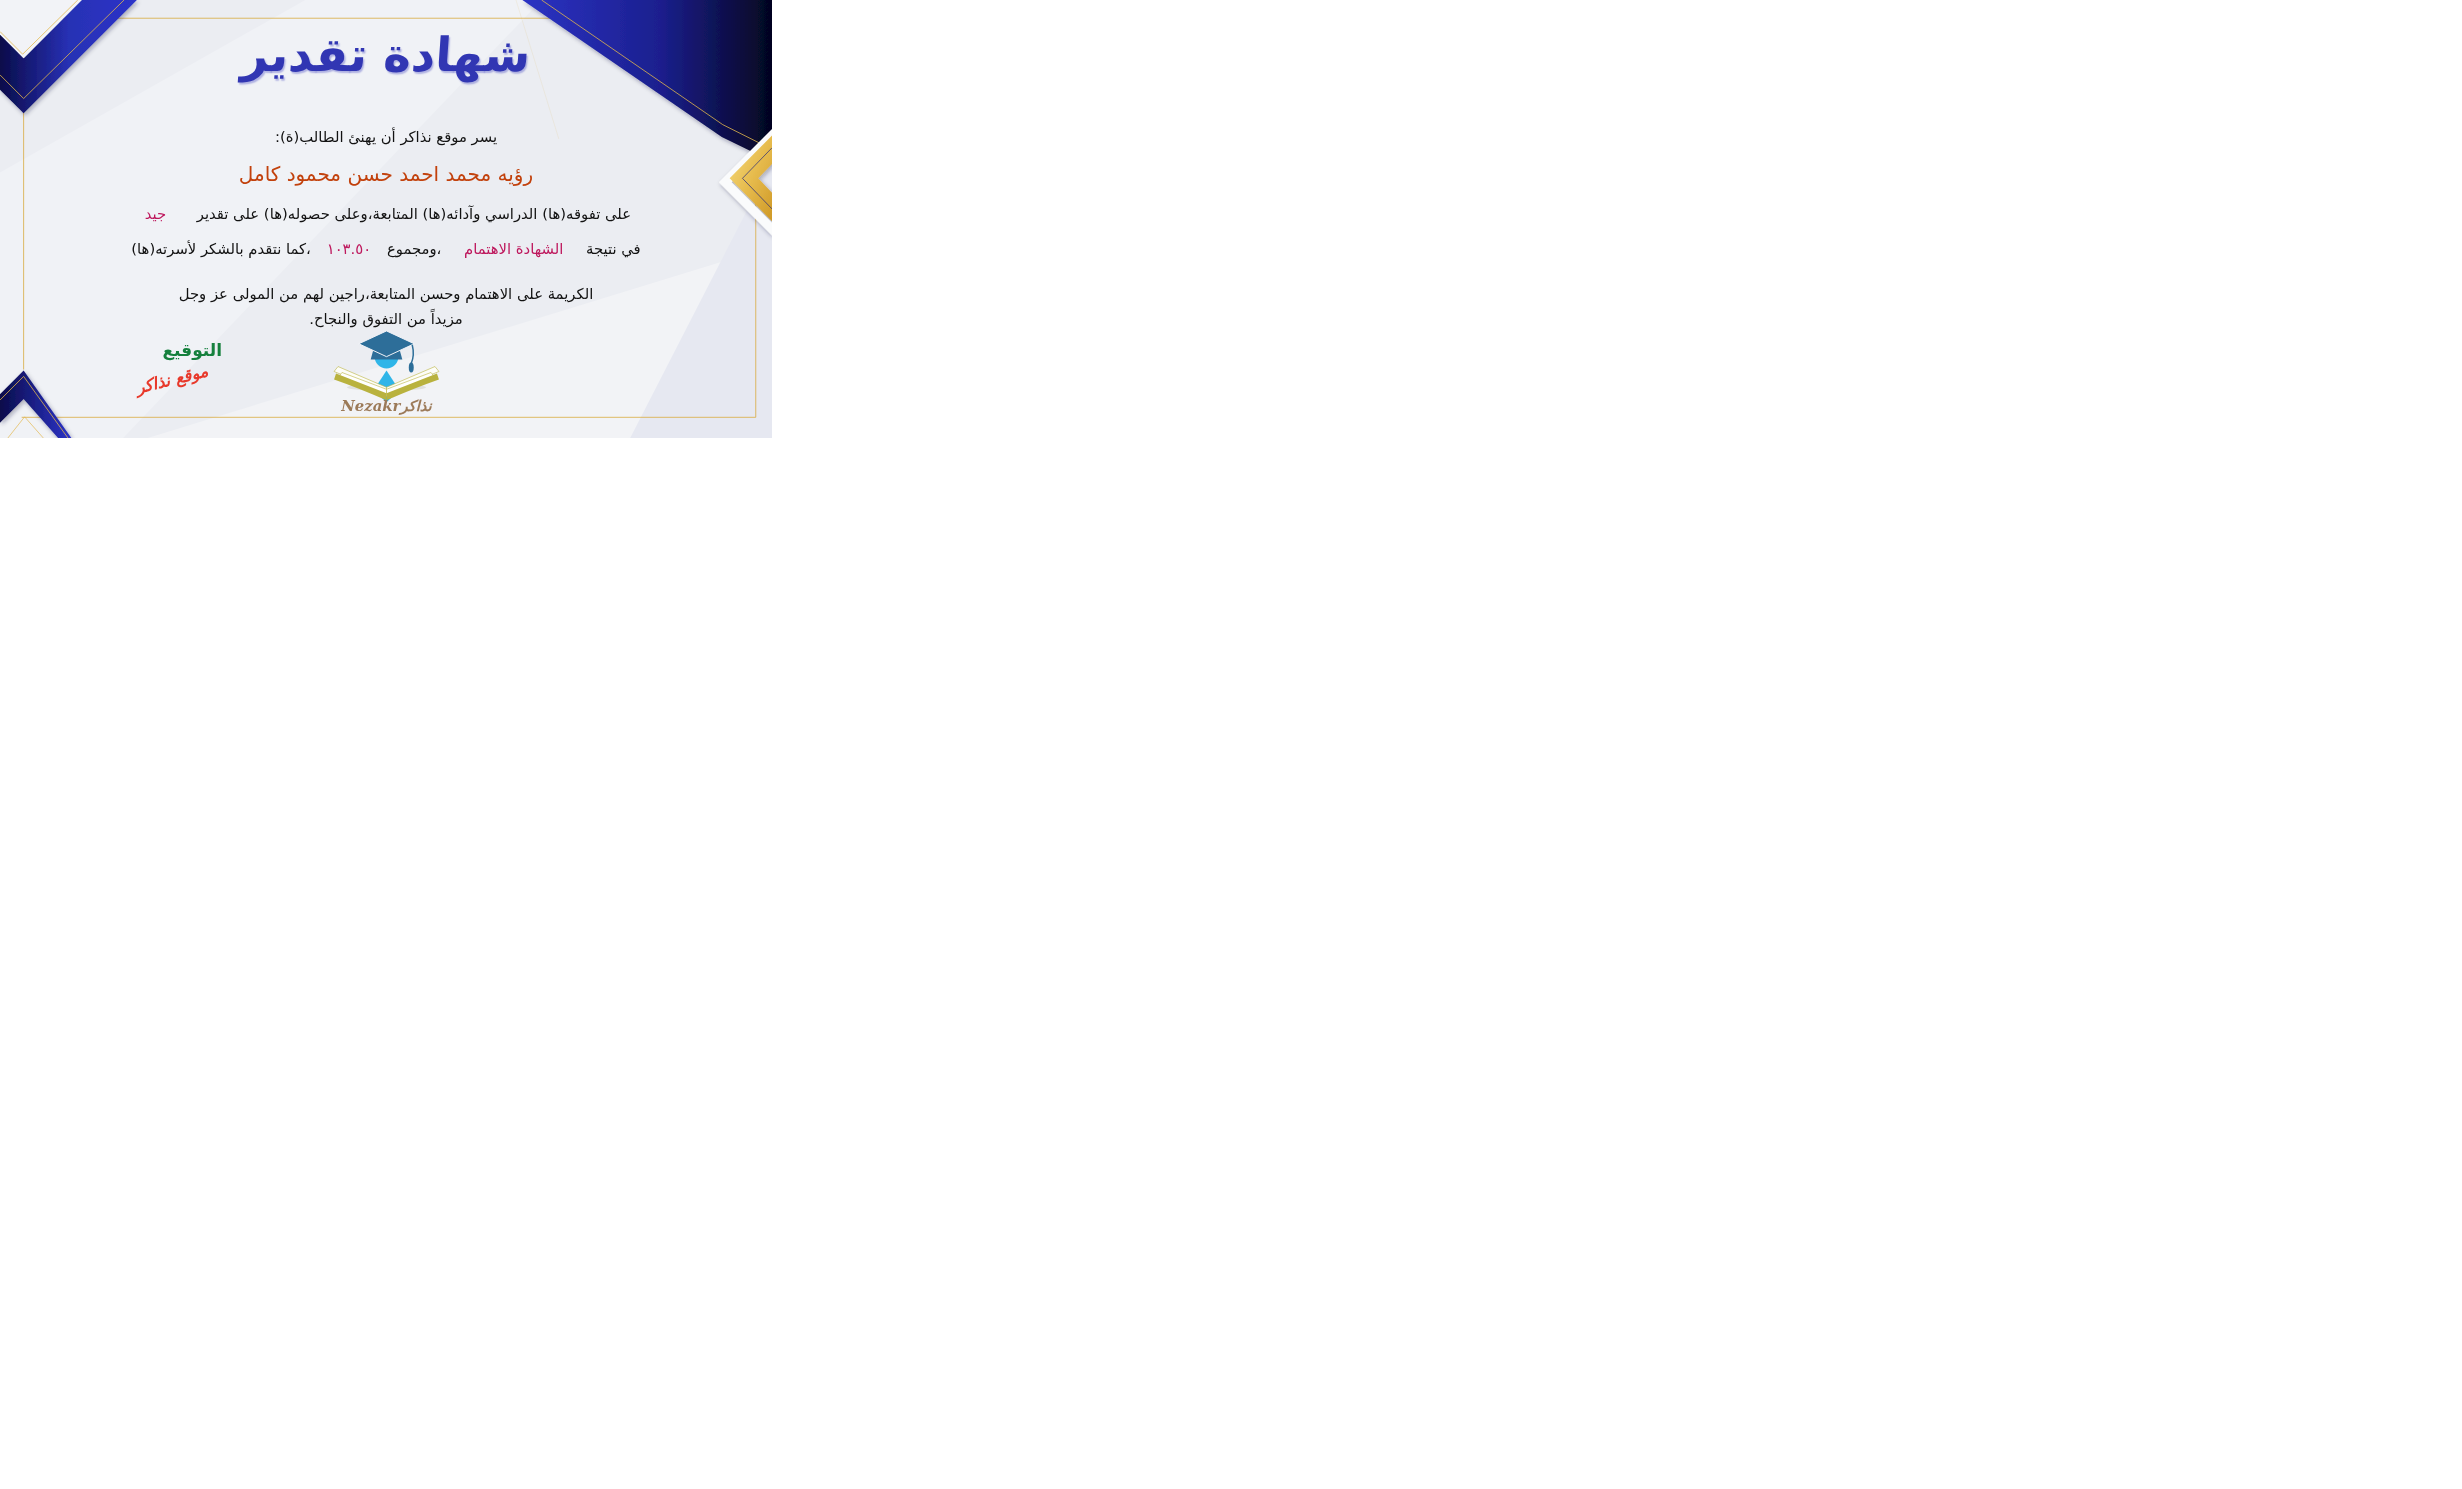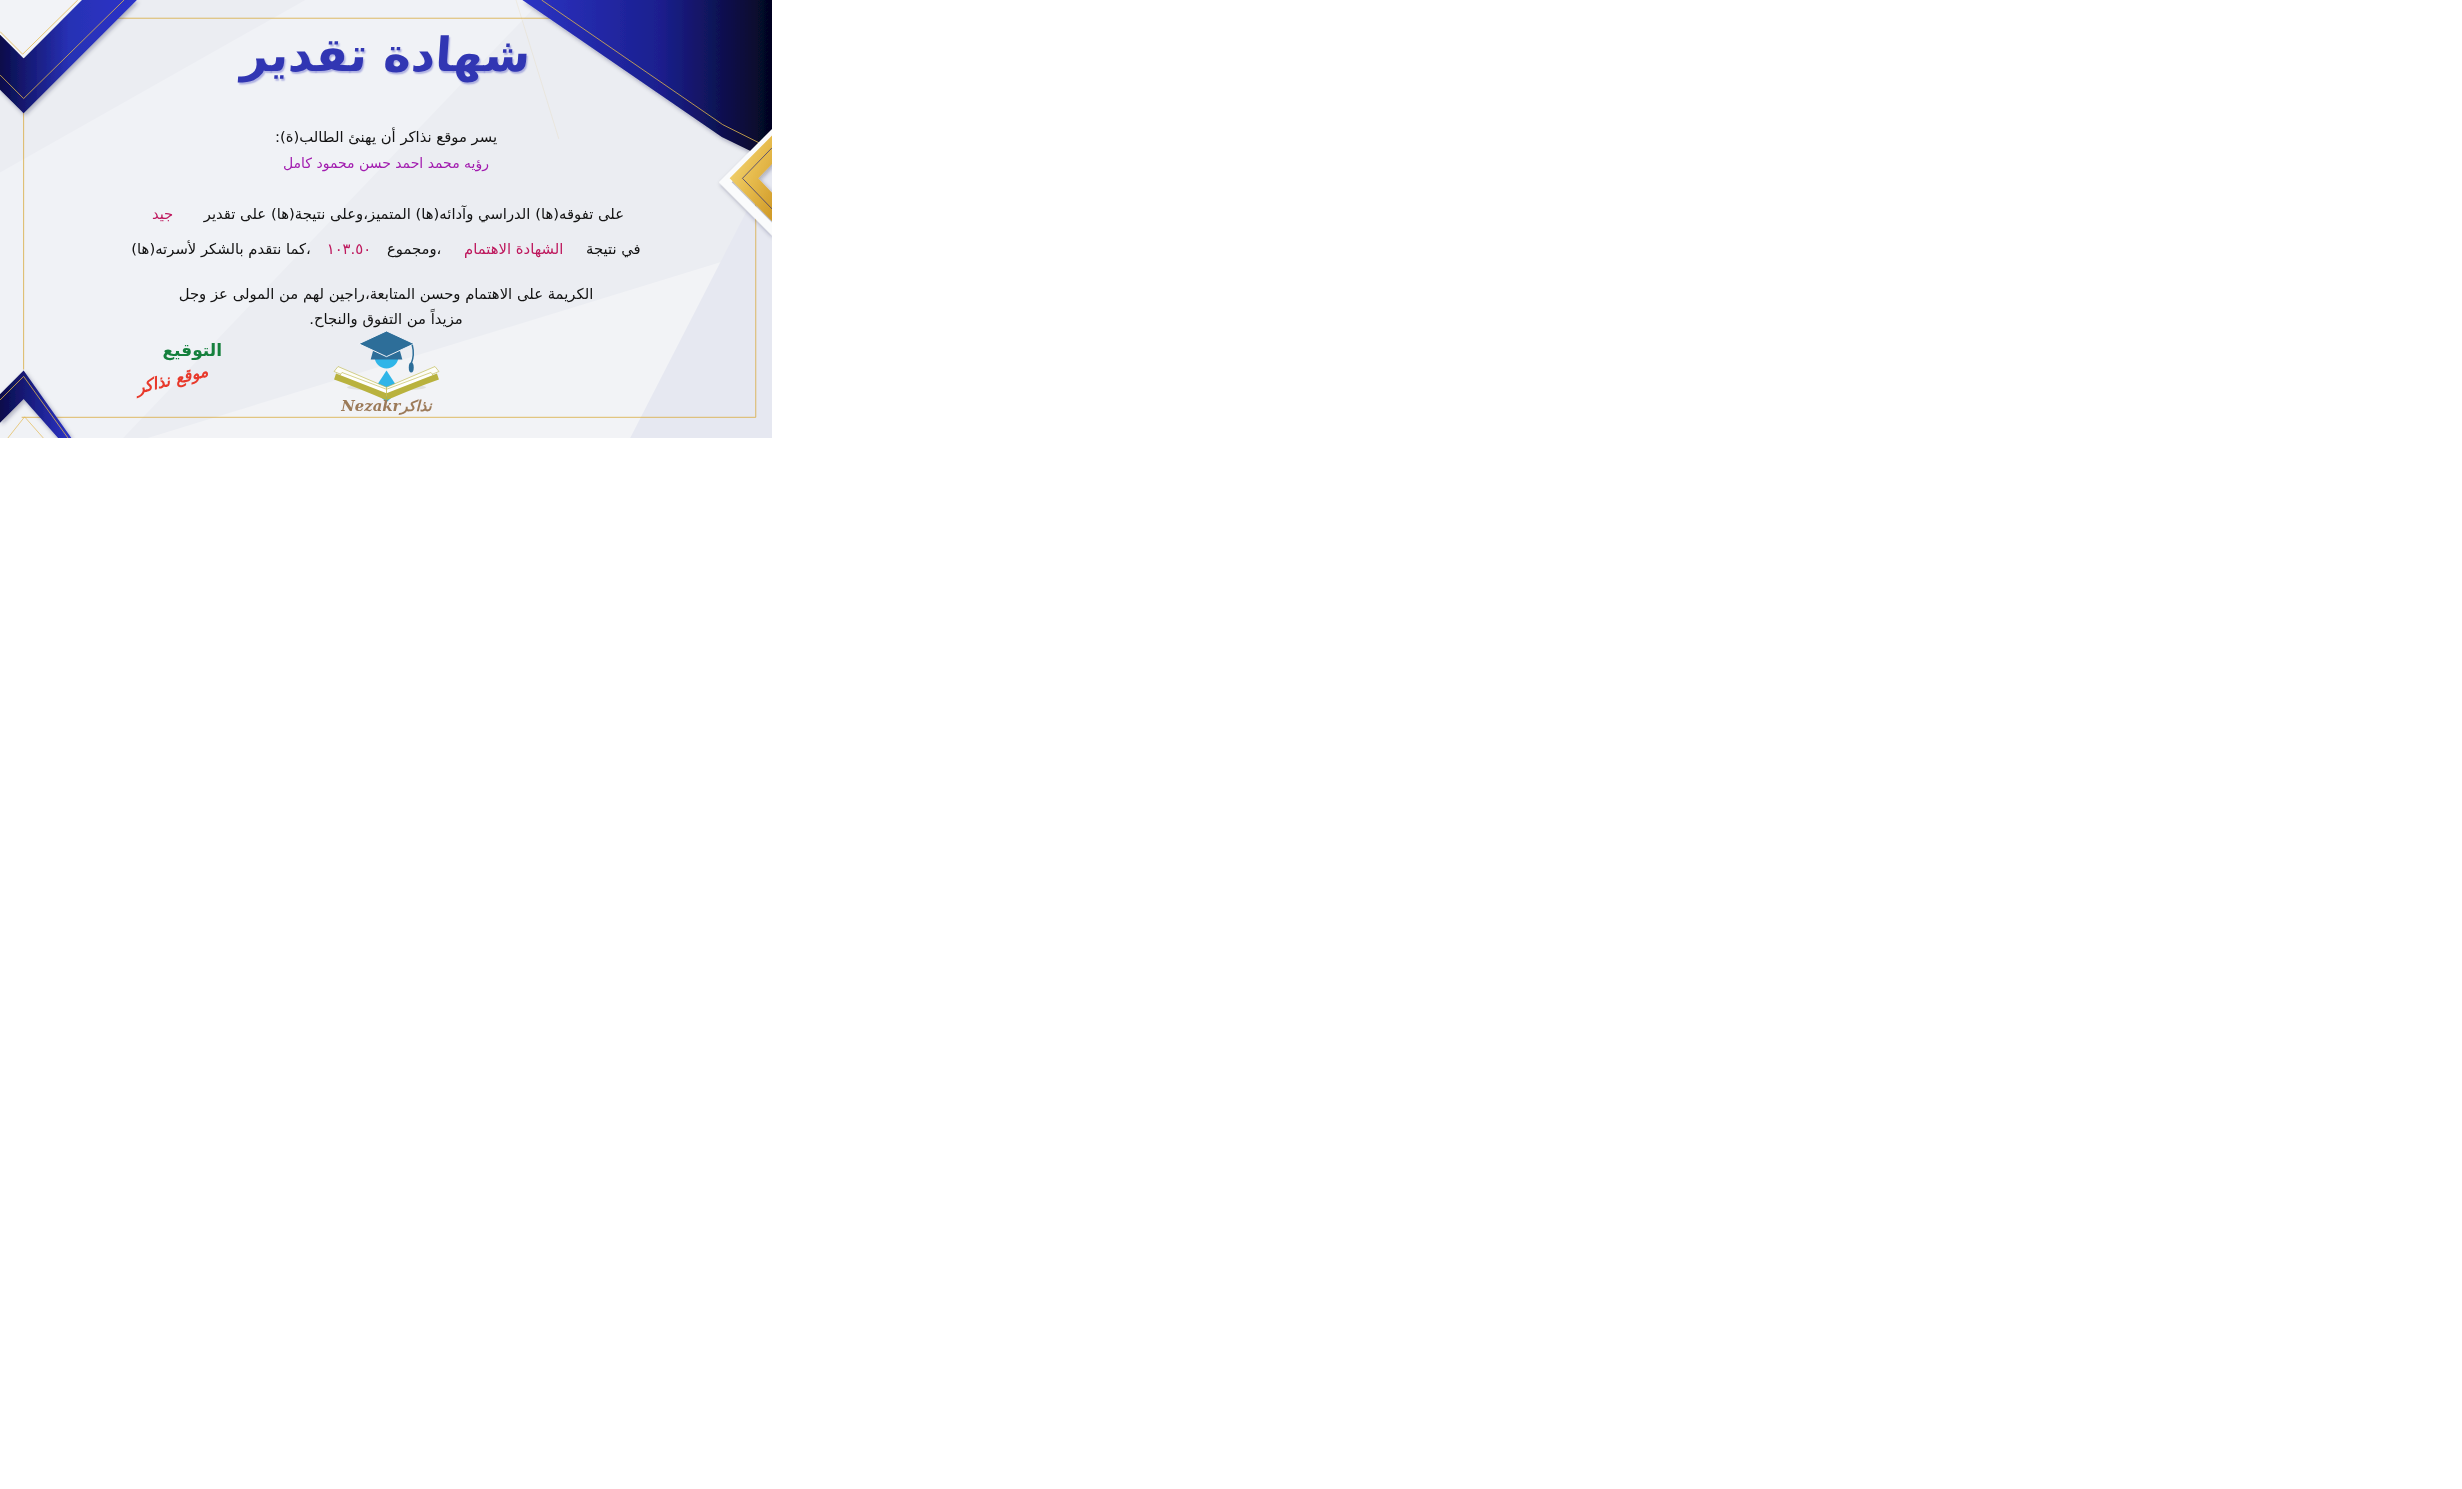--- a/index.html
+++ b/index.html
@@ -13,21 +13,21 @@
     text-align:center;direction:rtl;color:#121212;font-weight:400;
     font-size:14.8px;letter-spacing:0;white-space:nowrap;
   }
   .title{
     position:absolute;left:0;top:26.6px;width:100%;text-align:center;direction:rtl;
     font-size:47px;font-weight:700;color:#3136b3;
     text-shadow:1.5px 2px 1.5px rgba(43,47,184,.33);
     transform:skewX(-4deg);
   }
   .t1{top:128px;}
-  .t-name{top:155px;color:#a21caf;font-size:14px;}
+  .t-name{top:162px;color:#c2410c;font-size:20px;}
   .t3{top:205px;}
   .t4{top:240px;}
   .t5{top:285px;}
   .t6{top:310px;}
   .red{color:#be185d;}
   .grade{padding-right:30.5px;padding-left:3.9px;}
   .pad-wide{padding:0 22.7px;}
   .pad-med{padding:0 15.8px;}
   .sig-label{
     position:absolute;left:94px;top:340px;width:128px;text-align:right;
@@ -110,21 +110,21 @@
     </g>
   </svg>
 
   <div class="title">شهادة تقدير</div>
 
   <div class="line t1">يسر موقع نذاكر أن يهنئ الطالب(ة):</div>
 
   <div class="line t-name">رؤيه محمد احمد حسن محمود كامل</div>
 
   <div class="line t3">
-    <span>على تفوقه(ها) الدراسي وآدائه(ها) المتميز،وعلى نتيجة(ها) على تقدير</span><span class="red grade">جيد</span>
+    <span>على تفوقه(ها) الدراسي وآدائه(ها) المتابعة،وعلى حصوله(ها) على تقدير</span><span class="red grade">جيد</span>
   </div>
 
   <div class="line t4">
     <span>في نتيجة</span><span class="red pad-wide">الشهادة الاهتمام</span><span>،ومجموع</span><span class="red pad-med">١٠٣.٥٠</span><span>،كما نتقدم بالشكر لأسرته(ها)</span>
   </div>
 
   <div class="line t5">الكريمة على الاهتمام وحسن المتابعة،راجين لهم من المولى عز وجل</div>
 
   <div class="line t6">مزيداً من التفوق والنجاح.</div>
 

